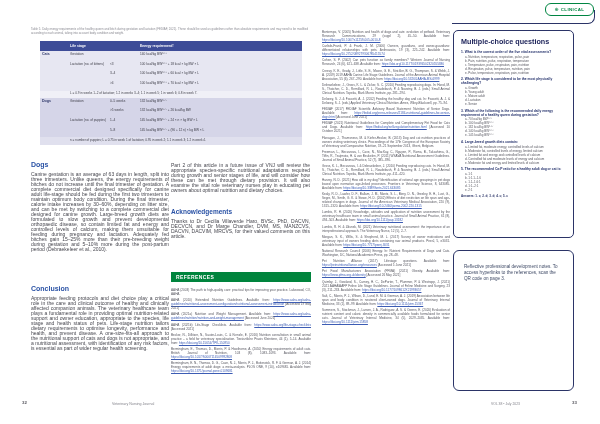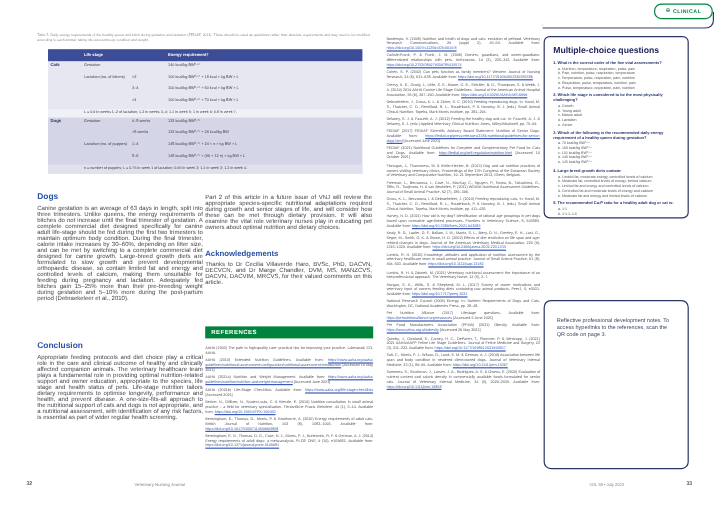--- a/index.html
+++ b/index.html
@@ -32,21 +32,21 @@
   .para{position:absolute;font-size:5px;line-height:5px;text-align:justify;color:#46464e;}
   .refbar{position:absolute;left:171px;top:272px;width:140px;height:10px;background:#00843d;color:#ffffff;
           font-size:5px;font-weight:bold;letter-spacing:.4px;display:flex;align-items:center;padding-left:5px;box-sizing:border-box;}
   .refs{position:absolute;overflow:hidden;}
   .refs-left{left:171px;top:288px;width:140px;height:106px;}
   .refs-right{left:322px;top:30px;width:128px;height:360px;}
   .ref{font-size:3.1px;line-height:4px;margin-bottom:2.2px;color:#55555e;text-align:justify;}
   .lnk{color:#3c5cb4;text-decoration:underline;}
 
   
-  .mcq-box{position:absolute;left:453px;top:30px;width:121px;height:152px;border:1.2px solid #2b3467;
+  .mcq-box{position:absolute;left:453px;top:30px;width:121px;height:208px;border:1.2px solid #2b3467;
            border-radius:5px;background:#fff;box-sizing:border-box;padding:7px;overflow:hidden;}
   .mcq-title{font-size:7.2px;font-weight:bold;color:#20265c;line-height:8px;margin-bottom:4px;}
   .mcq-q{margin-bottom:2.5px;}
   .mcq-qt{font-size:3.3px;font-weight:bold;color:#23306b;line-height:4px;margin-bottom:.8px;}
   .opt{font-size:3px;line-height:4px;color:#55555e;padding-left:4px;}
   .mcq-ans{font-size:3px;font-weight:bold;color:#2b3467;margin-top:2.5px;}
 
   
   .notes-box{position:absolute;left:453px;top:250px;width:121px;height:141px;border:1px solid #2b3467;
              border-radius:6px;background:#fff;box-sizing:border-box;padding:13px 10px;}

